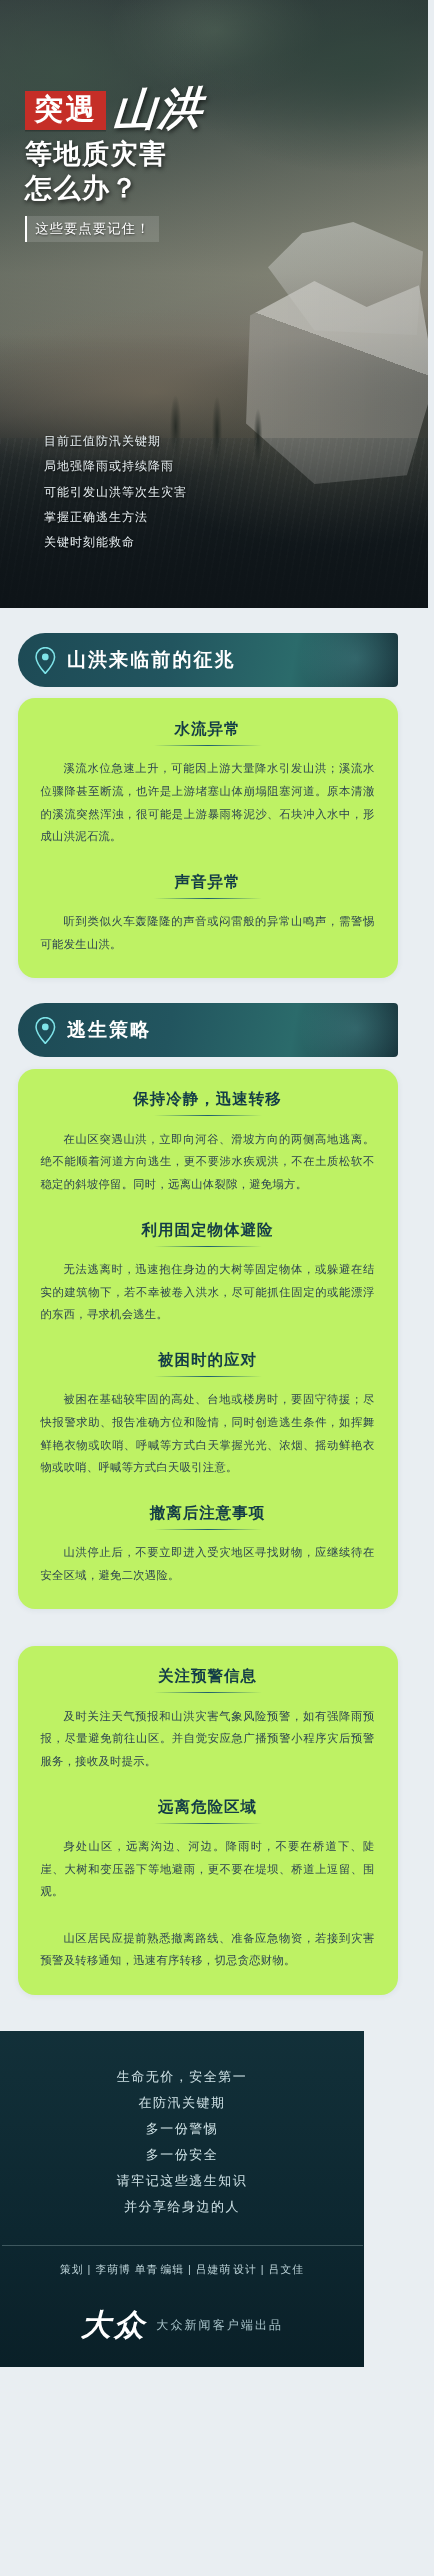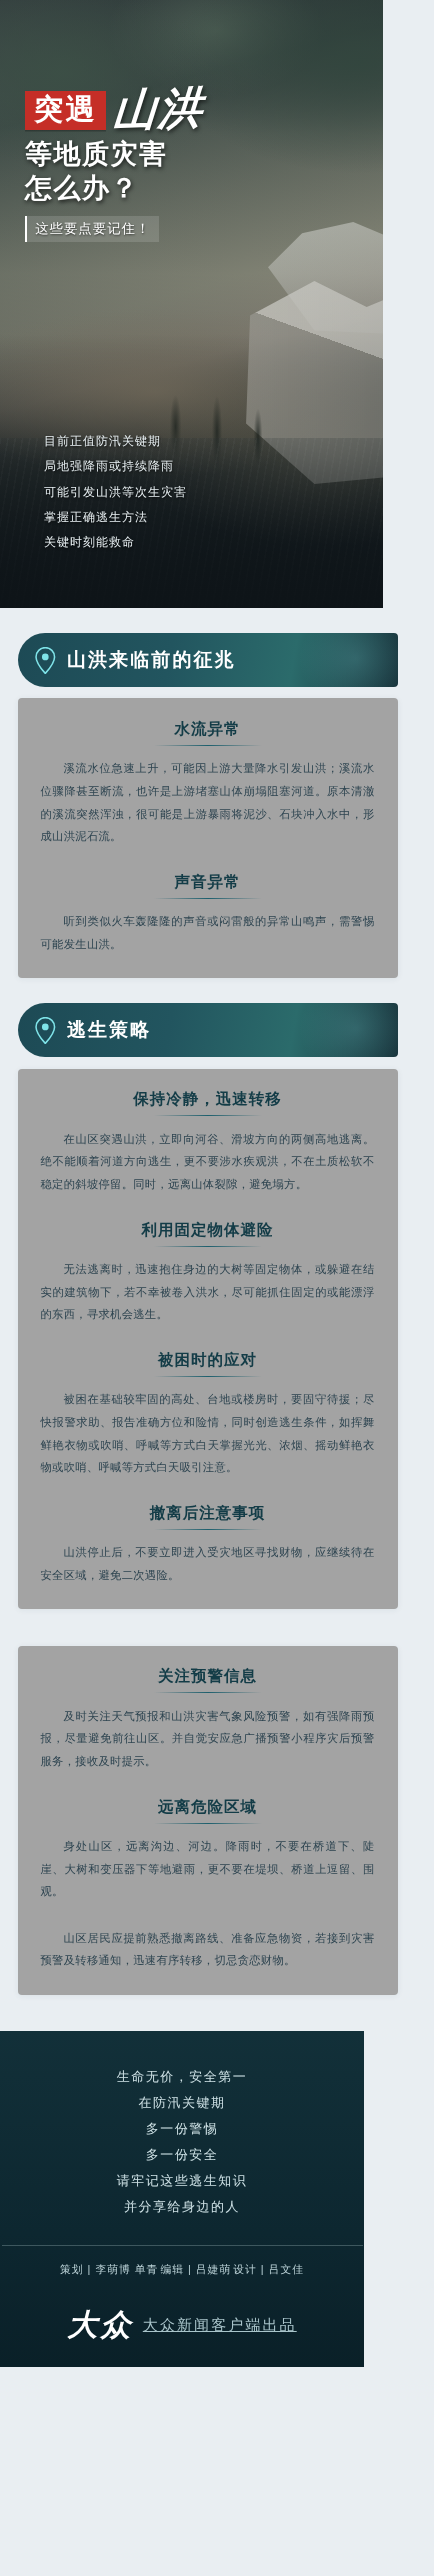--- a/index.html
+++ b/index.html
@@ -14,21 +14,21 @@
     min-height: 2938px;
     position: relative;
     background: #e9eef2;
     display: flex;
     flex-direction: column;
   }
 
   
   .hero {
     position: relative;
-    width: 383px;
+    width: 428px;
     height: 608px;
     overflow: hidden;
     background:
       linear-gradient(180deg, rgba(20,30,35,0.55) 0%, rgba(25,35,40,0.15) 22%, rgba(20,30,35,0.1) 45%, rgba(15,25,30,0.55) 80%, rgba(12,22,28,0.92) 100%),
       linear-gradient(165deg, #5d6a63 0%, #45534d 18%, #6e7468 35%, #8a8b7b 48%, #9a9384 58%, #6f6e60 70%, #4e5450 85%, #2f3a3c 100%);
   }
   .hero-photo {
     position: absolute; inset: 0;
     background:
       
@@ -170,22 +170,22 @@
   }
   .section-title {
     color: #ffffff;
     font-size: 19px;
     font-weight: bold;
     letter-spacing: 2.1px;
   }
 
   .card {
     margin-top: 11.3px;
-    background: #a3a3a3;
-    border-radius: 4px;
+    background: #bef264;
+    border-radius: 17px;
     padding: 20.6px 23px 23px 23px;
     box-shadow: 0 1px 6.2px rgba(30,60,70,0.07);
   }
   .block + .block { margin-top: 24px; }
   .block-title {
     text-align: center;
     font-size: 15.5px;
     font-weight: bold;
     color: #133c47;
     letter-spacing: 1px;
@@ -252,23 +252,22 @@
   .logo-mark {
     color: #ffffff;
     font-family: "DejaVu Serif", serif;
     font-weight: bold;
     font-size: 30px;
     letter-spacing: 3.1px;
     font-style: italic;
   }
   .logo-sub {
     color: #a9c4ca;
-    font-size: 15px;
+    font-size: 12px;
     letter-spacing: 2.1px;
-    text-decoration: underline;
   }
 </style>
 </head>
 <body>
 
 <div class="page">
 
   <div class="hero">
     <div class="hero-photo"></div>
     <div class="hero-buildings2"></div>

